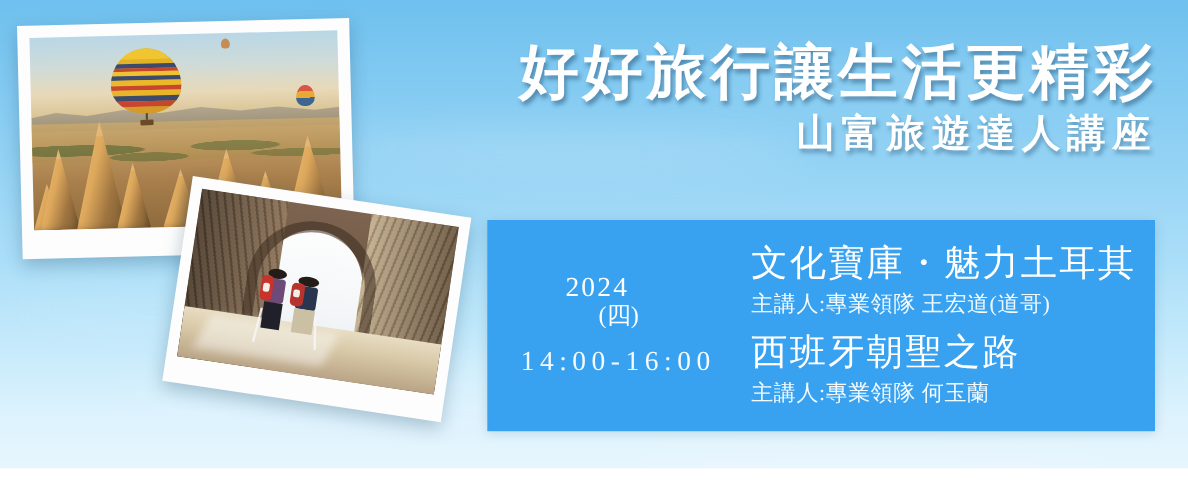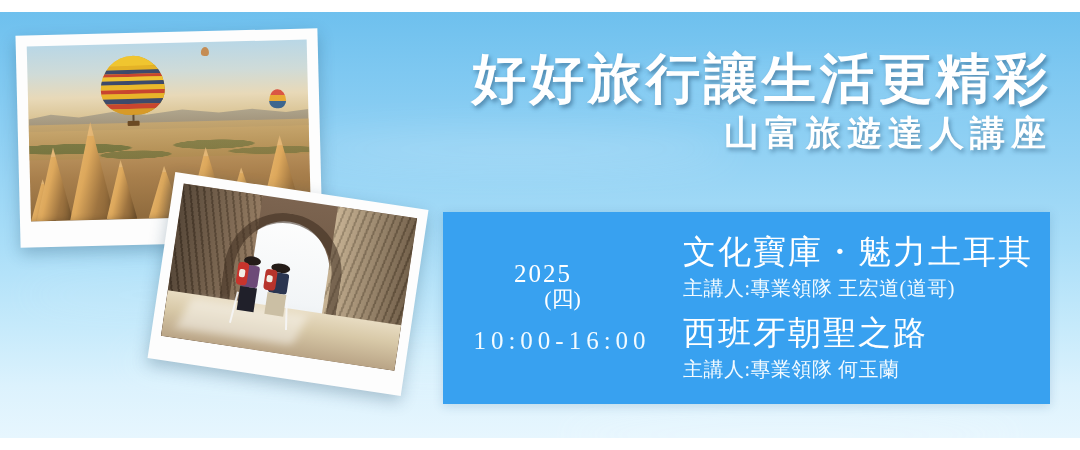--- a/index.html
+++ b/index.html
@@ -14,21 +14,20 @@
     overflow: hidden;
     font-family: "Liberation Sans", "DejaVu Sans", sans-serif;
     background: linear-gradient(to bottom,
        #6ec0ee 0%,
        #7ec8f1 14%,
        #93d2f4 34%,
        #aadef8 55%,
        #c6eafb 74%,
        #dcf2fd 88%,
        #e7f6fe 100%);
-    margin-top: 12px;
   }
 
   
   .cloud {
     position: absolute;
     border-radius: 50%;
     background: rgba(255,255,255,0.30);
     filter: blur(18px);
     pointer-events: none;
   }
@@ -396,25 +395,25 @@
   </div>
 
   <div id="headline">
     <div id="title-main">好好旅行讓生活更精彩</div>
     <div id="title-sub">山富旅遊達人講座</div>
   </div>
 
   <div id="info-panel">
 
     <div id="date-block">
-      <div id="date-year">2025</div>
+      <div id="date-year">2024</div>
       <div id="date-main">
         <span id="date-dow">(四)</span>
       </div>
-      <div id="date-time">10:00-16:00</div>
+      <div id="date-time">14:00-16:00</div>
     </div>
 
     <div id="sessions">
       <div class="session">
         <div class="session-title">文化寶庫・魅力土耳其</div>
         <div class="session-speaker">主講人:專業領隊 王宏道(道哥)</div>
       </div>
       <div class="session">
         <div class="session-title">西班牙朝聖之路</div>
         <div class="session-speaker">主講人:專業領隊 何玉蘭</div>

